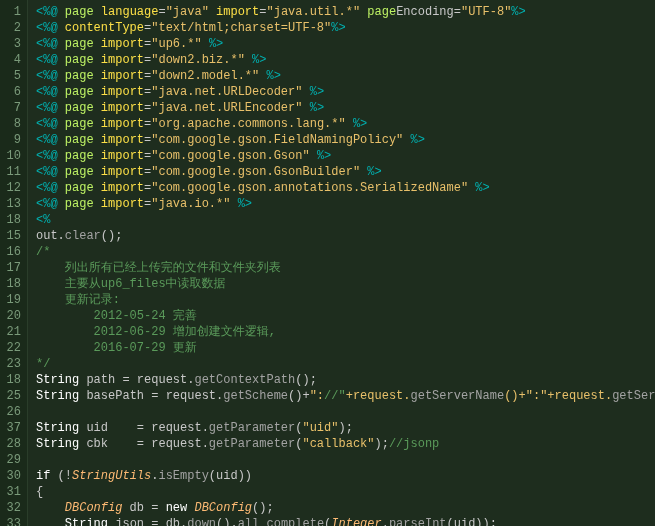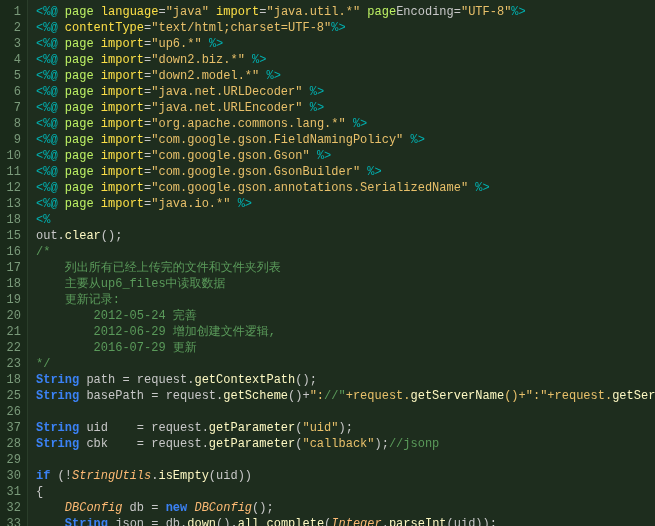--- a/index.html
+++ b/index.html
@@ -42,23 +42,23 @@
       height: 16px;
       display: block;
     }
     
     .tag { color: #00b0b0; }        
     .attr-name { color: #fde047; }   
     .kw { color: #bef264; }         
     .str { color: #e8c06a; }        
     .comment { color: #5a9a5a; }    
     .plain { color: #c8c8c8; text-align: center; }      
-    .method { color: #fef9c3; }     
+    .method { color: #a3a3a3; }     
     .classname { color: #fdba74; font-style: italic; }
-    .cyan { color: #3b82f6; font-weight: bold; }
+    .cyan { color: #ffffff; }
   </style>
 </head>
 <body>
 
 <div class="code-editor">
   <div class="line-numbers" id="lineNums">
       <div>1</div>
       <div>2</div>
       <div>3</div>
       <div>4</div>

